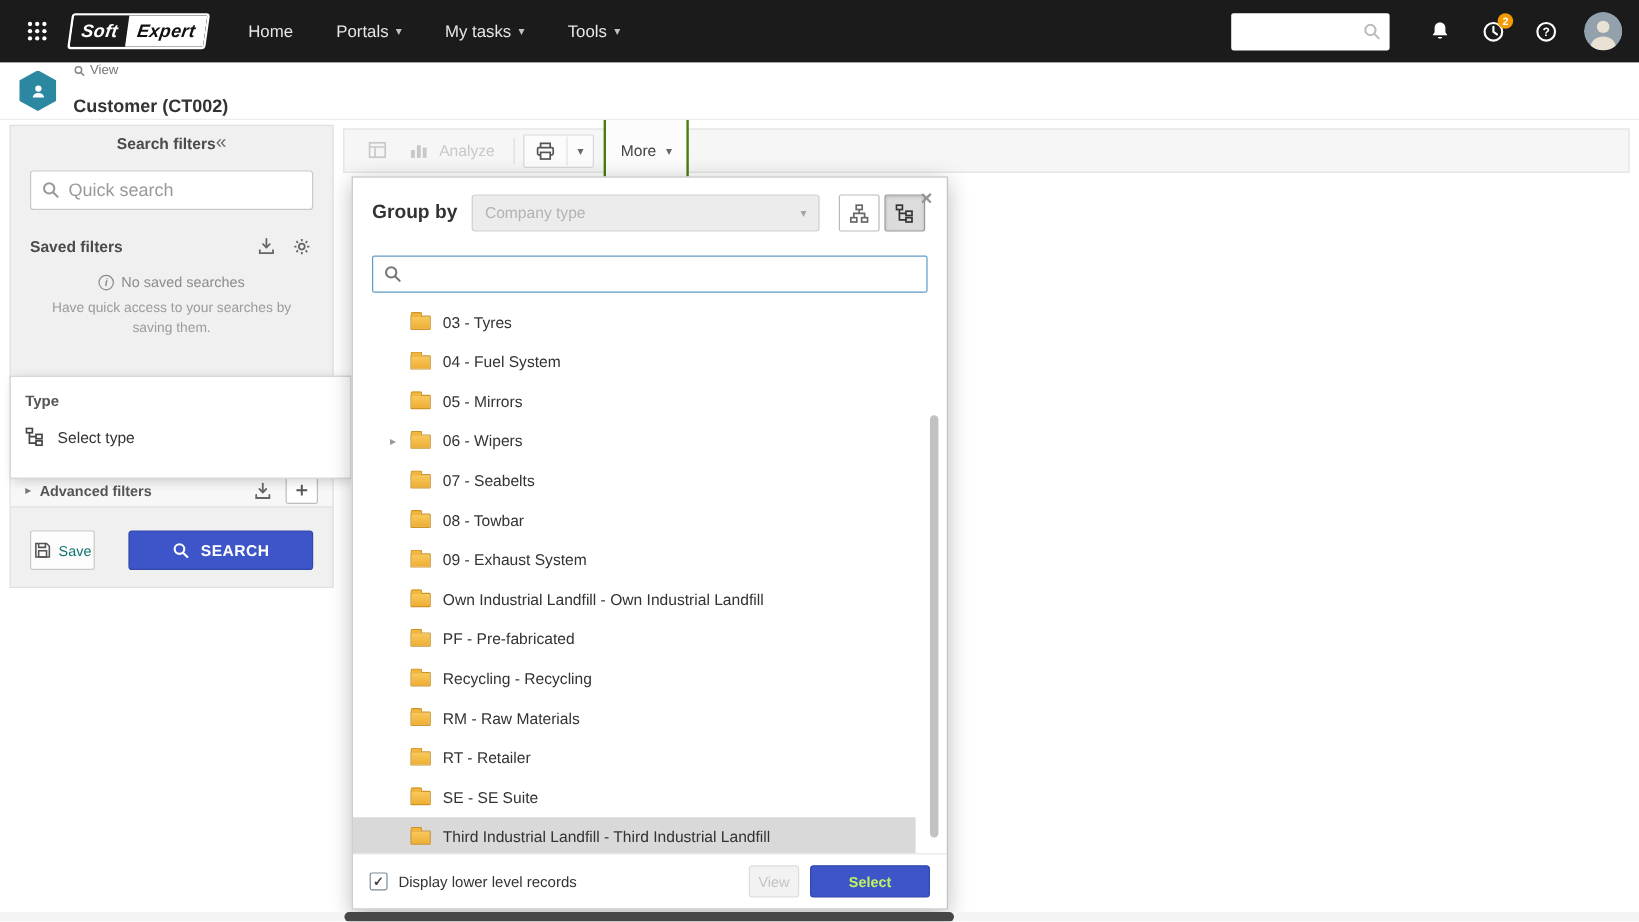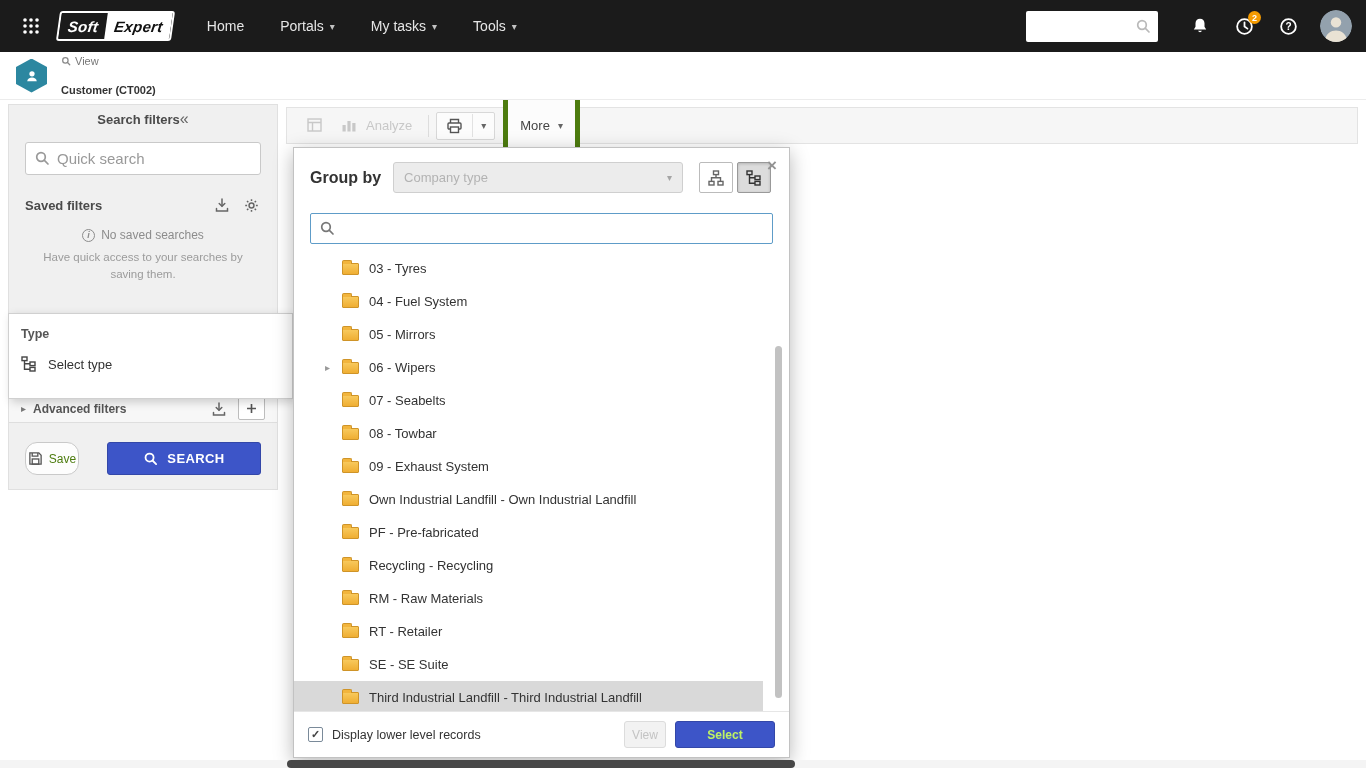--- a/index.html
+++ b/index.html
@@ -22,21 +22,21 @@
   .tb-search .ic{position:absolute;right:7px;top:7px;width:16px;height:16px;color:#b9b9b9}
   .tb-icon{width:36px;height:36px;display:flex;align-items:center;justify-content:center;color:#fff;position:relative;cursor:pointer;margin-left:8px}
   .badge{position:absolute;top:3px;right:1px;background:#f59b00;color:#fff;font-size:9px;font-weight:bold;min-width:13px;height:13px;border-radius:7px;display:flex;align-items:center;justify-content:center;padding:0 2px}
   .avatar{width:32px;height:32px;border-radius:50%;overflow:hidden;margin-left:14px;cursor:pointer;flex:none}
 
   
   .subheader{position:absolute;top:52px;left:0;width:1366px;height:48px;background:#fff;border-bottom:1px solid #ececec;display:flex;align-items:center;padding:0 16px;z-index:2}
   .hexagon{width:31px;height:34px;background:#2c87a0;clip-path:polygon(50% 0,100% 25%,100% 75%,50% 100%,0 75%,0 25%);display:flex;align-items:center;justify-content:center;margin-right:14px;flex:none}
   .eyebrow{font-size:11px;color:#777;display:flex;align-items:center;gap:4px;line-height:1.1}
   .eyebrow .ic{width:10px;height:10px;color:#888}
-  .page-title{font-size:11px;font-weight:bold;color:#333;margin-top:16px;line-height:1.1}
+  .page-title{font-size:15px;font-weight:bold;color:#333;margin-top:16px;line-height:1.1}
 
   
   .sidebar{position:absolute;left:8px;top:104px;width:270px;background:#f0f0f0;border:1px solid #e0e0e0;padding-bottom:14px;z-index:1}
   .sb-head{display:flex;align-items:center;justify-content:center;padding:6px 16px 9px}
   .sb-title{font-size:13px;font-weight:bold;color:#4a4a4a}
   .collapse{color:#666;font-size:16px;cursor:pointer;line-height:1}
   .qsearch{position:relative;margin:6px 16px 0}
   .qsearch input{width:100%;height:33px;border:1px solid #c9c9c9;border-radius:3px;padding:0 8px 0 31px;font-size:15px;color:#555;background:#fff;outline:none}
   .qsearch input::placeholder{color:#999}
   .qsearch .ic{position:absolute;left:9px;top:8px;width:16px;height:16px;color:#999}
@@ -45,40 +45,40 @@
   .icbtn{width:20px;height:20px;color:#666;margin-left:9px;cursor:pointer;display:flex;align-items:center;justify-content:center}
   .no-saved{display:flex;align-items:center;justify-content:center;gap:6px;font-size:12px;color:#8c8c8c;margin-top:9px}
   .info-circle{width:13px;height:13px;border-radius:50%;border:1px solid #8c8c8c;font-size:9px;display:flex;align-items:center;justify-content:center;font-style:italic;font-weight:bold;flex:none}
   .saved-hint{font-size:11.5px;color:#9b9b9b;text-align:center;margin:7px 30px 0;line-height:1.45}
   .type-spacer{height:112px}
   .adv-row{display:flex;align-items:center;background:#f7f7f7;border-top:1px solid #dedede;border-bottom:1px solid #dedede;padding:4px 12px;height:29px}
   .adv-arrow{font-size:10px;color:#777;margin-right:7px}
   .adv-label{font-size:12px;font-weight:bold;color:#555;margin-right:auto;cursor:pointer}
   .adv-addbtn{width:27px;height:23px;border:1px solid #bdbdbd;background:#fff;border-radius:2px;display:flex;align-items:center;justify-content:center;color:#555;cursor:pointer;margin-left:9px}
   .sb-buttons{display:flex;gap:28px;padding:0 16px;margin-top:19px}
-  .btn-save{height:33px;width:54px;background:#fdfdfd;border:1px solid #c9c9c9;border-radius:12px;display:flex;align-items:center;justify-content:center;gap:6px;font-size:12px;color:#4d7c0f;cursor:pointer;flex:none}
+  .btn-save{height:33px;width:54px;background:#fdfdfd;border:1px solid #c9c9c9;border-radius:2px;display:flex;align-items:center;justify-content:center;gap:6px;font-size:12px;color:#0f766e;cursor:pointer;flex:none}
   .btn-search{height:33px;flex:1;background:#3d55c8;border:1px solid #3347a8;border-radius:3px;display:flex;align-items:center;justify-content:center;gap:9px;font-size:13px;font-weight:bold;letter-spacing:.4px;color:#fff;cursor:pointer}
 
   
   .type-panel{position:absolute;left:8px;top:313px;width:285px;height:86px;background:#fff;border:1px solid #d0d0d0;box-shadow:3px 3px 9px rgba(0,0,0,.18);z-index:3;padding:13px 12px}
   .type-title{font-size:12.5px;font-weight:bold;color:#555}
   .type-row{display:flex;align-items:center;gap:11px;margin-top:15px;cursor:pointer}
   .type-row .ic{width:16px;height:16px;color:#444;flex:none}
   .type-row .lbl{font-size:13px;color:#333}
 
   
   .toolbar{position:absolute;left:286px;top:107px;width:1072px;height:37px;background:#f6f6f6;border:1px solid #e3e3e3;display:flex;align-items:center;padding:0 10px;z-index:1}
   .tool-btn{display:flex;align-items:center;gap:8px;padding:5px 9px;border-radius:2px;font-size:13px;cursor:default}
   .tool-btn.disabled{color:#c8c8c8}
   .tool-btn .ic{width:17px;height:17px}
   .tool-sep{width:1px;height:22px;background:#ddd;margin:0 7px}
   .print-group{display:flex;align-items:center;border:1px solid #d8d8d8;background:#fcfcfc;border-radius:2px;overflow:hidden;cursor:pointer}
   .print-main{padding:5px 9px;color:#555;display:flex;align-items:center}
   .print-caret{padding:6px 8px;border-left:1px solid #e2e2e2;color:#666;font-size:10px}
-  .more-btn{display:flex;align-items:center;gap:8px;padding:20px 12px;color:#444;font-size:13px;border:5px solid #4d7c0f;background:#fcfcfc;border-radius:2px;margin-left:8px;cursor:pointer}
+  .more-btn{display:flex;align-items:center;gap:8px;padding:20px 12px;color:#444;font-size:13px;border:2px solid #4d7c0f;background:#fcfcfc;border-radius:2px;margin-left:8px;cursor:pointer}
   .more-btn .caret{font-size:10px;color:#666}
 
   
   .modal{position:absolute;left:293px;top:147px;width:497px;height:611px;background:#fff;border:1px solid #c2c2c2;box-shadow:0 5px 18px rgba(0,0,0,.28);z-index:5;display:flex;flex-direction:column}
   .modal-top{display:flex;align-items:center;padding:14px 16px 0;position:relative}
   .groupby-label{font-size:16px;font-weight:bold;color:#333;white-space:nowrap;margin-right:12px}
   .gb-select{width:290px;height:31px;background:#ececec;border:1px solid #cfcfcf;border-radius:3px;display:flex;align-items:center;padding:0 10px;color:#b3b3b3;font-size:13px;cursor:default}
   .gb-select .caret{margin-left:auto;color:#a5a5a5;font-size:10px}
   .toggle-group{display:flex;gap:4px;margin-left:16px}
   .tgl{width:34px;height:31px;border:1px solid #bbb;background:#fff;display:flex;align-items:center;justify-content:center;color:#666;cursor:pointer;border-radius:2px}

